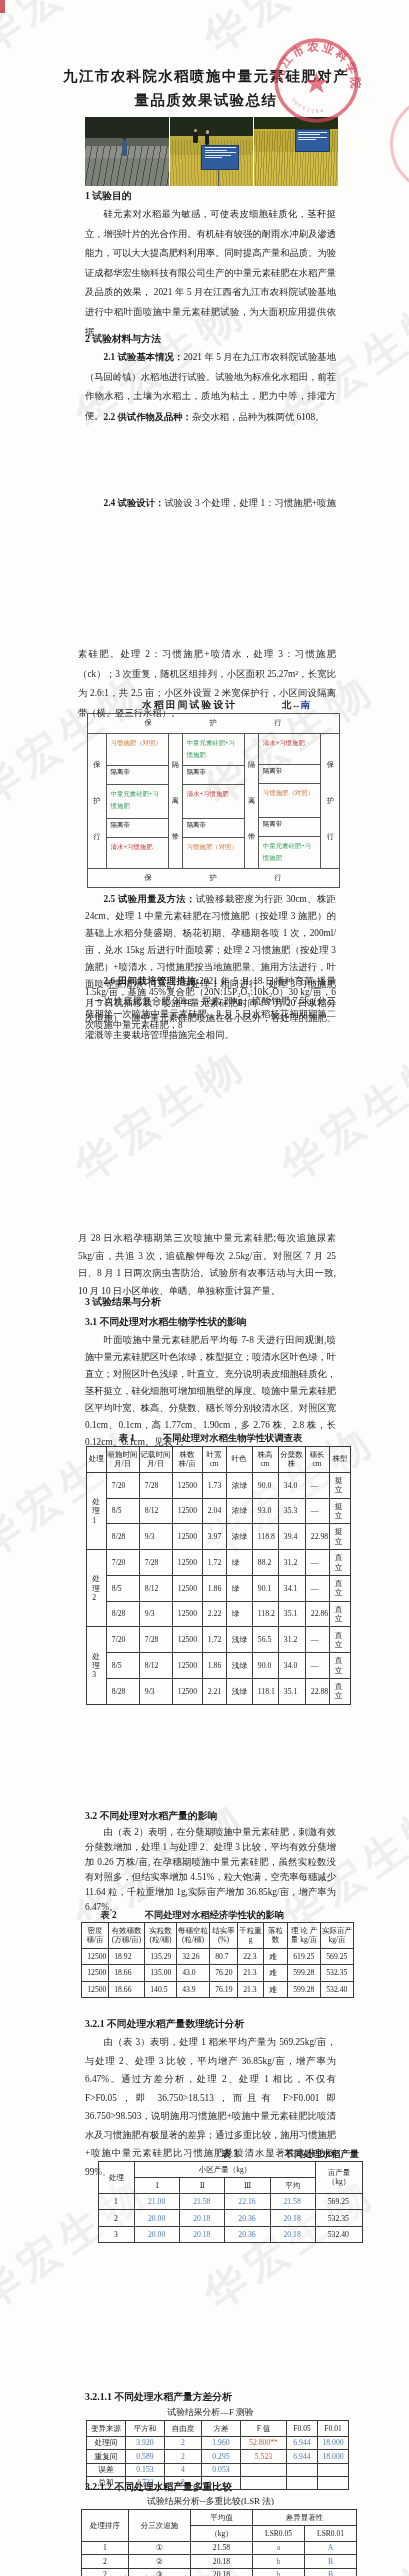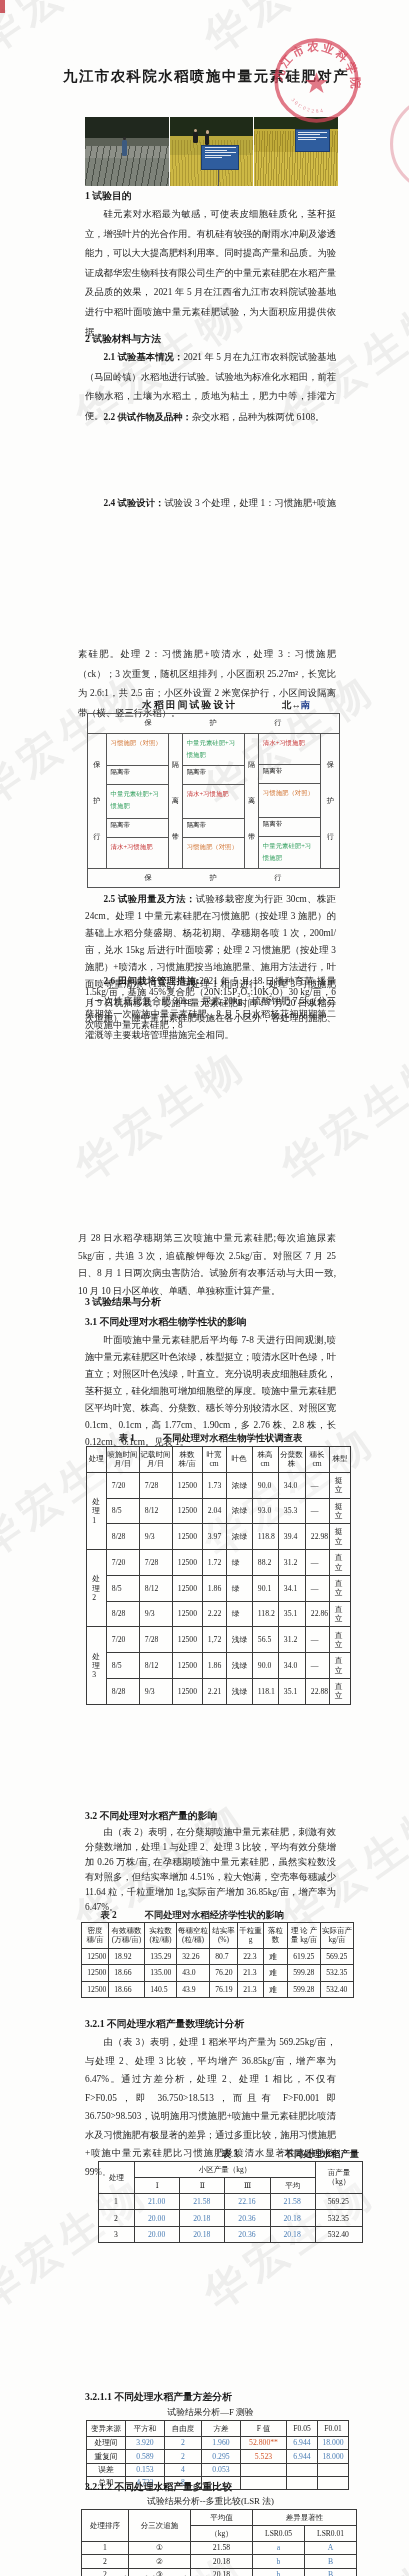--- a/index.html
+++ b/index.html
@@ -108,20 +108,21 @@
       <textPath href="#sb1" startOffset="6">30C02284</textPath>
     </text>
     <polygon opacity="0.72" fill="#d6455a" points="86,70 91.6,85.2 107.6,85.2 94.8,94.8 99.6,110 86,100.4 72.4,110 77.2,94.8 64.4,85.2 80.4,85.2"></polygon>
   </svg>
 
   <svg class="stamp" style="left:372px;top:77px;" width="72" height="134" viewBox="0 0 140 260">
     <circle cx="130" cy="130" r="92" fill="none" stroke="#e08a97" stroke-width="6" opacity="0.5"></circle>
   </svg>
 
   <div class="ttl" style="top:67px;">九江市农科院水稻喷施中量元素硅肥对产</div>
+  <div class="ttl" style="top:91px;">量品质效果试验总结</div>
 
   <div class="photos">
     <div class="photo ph1">
       <div class="rows"></div>
       <div class="person"></div>
     </div>
     <div class="photo ph2">
       <div class="straw"></div>
       <div class="pp" style="left:28%;top:22%;"></div>
       <div class="pp" style="left:42%;top:24%;"></div>

